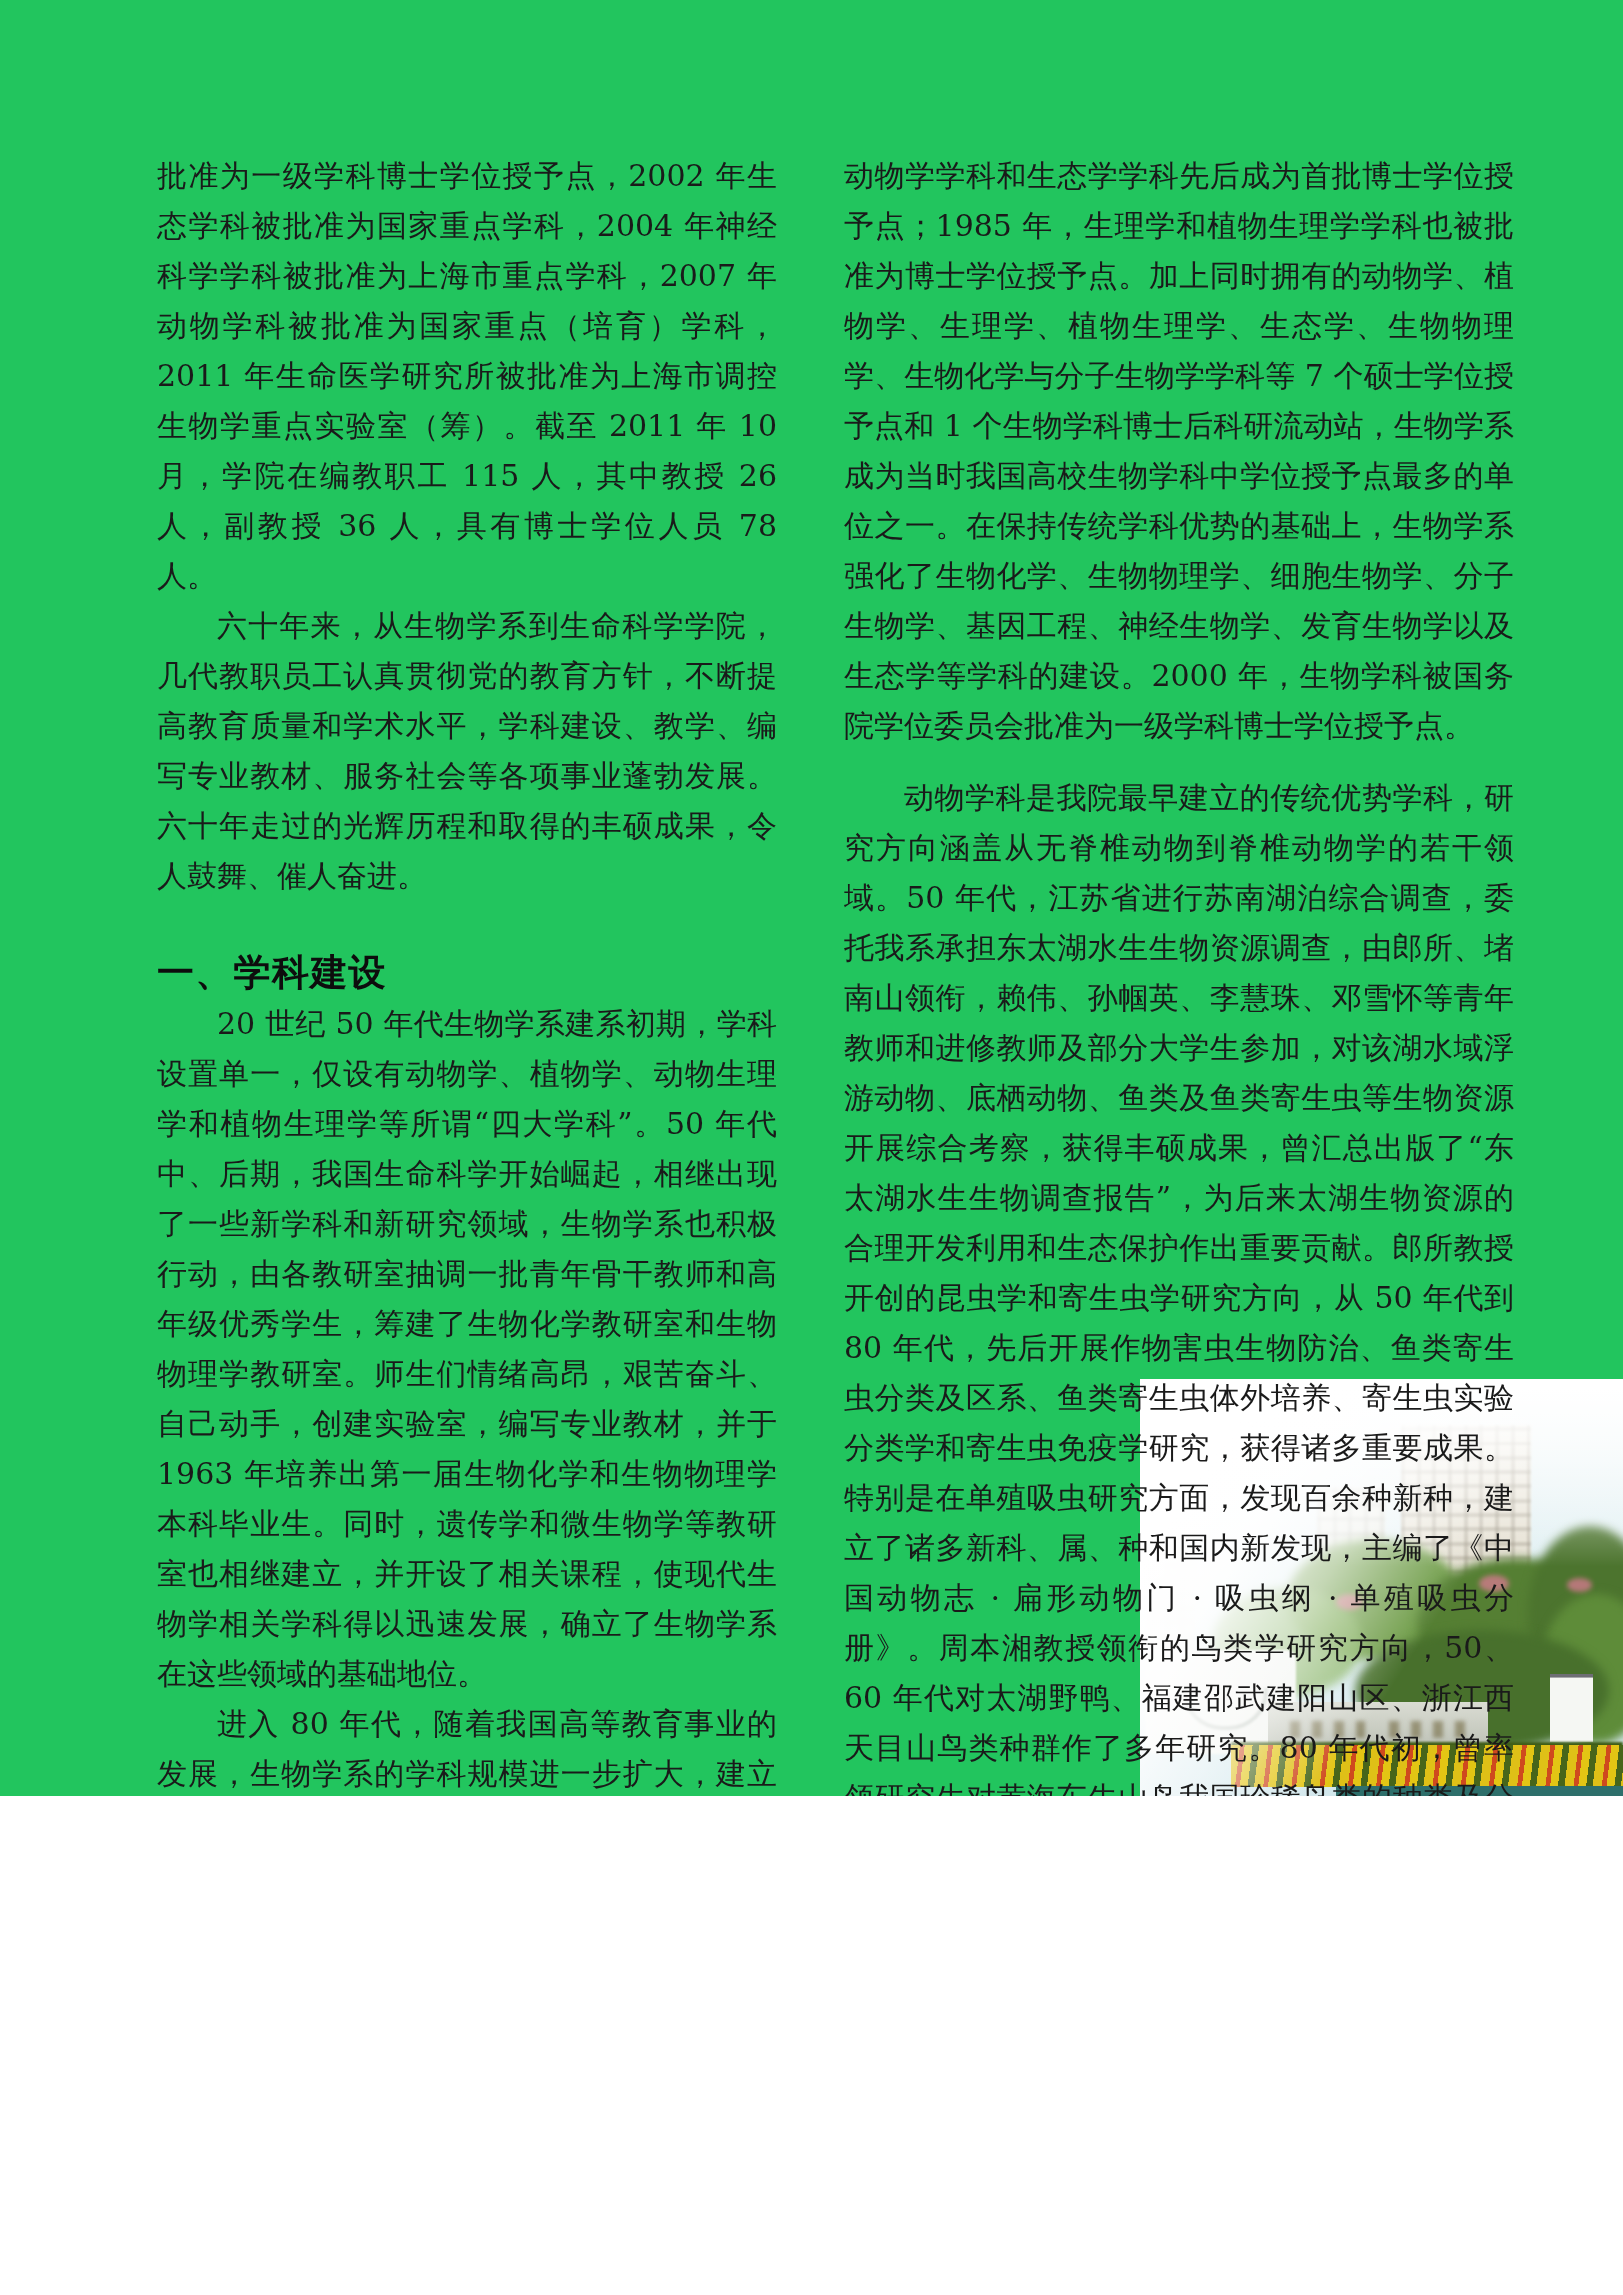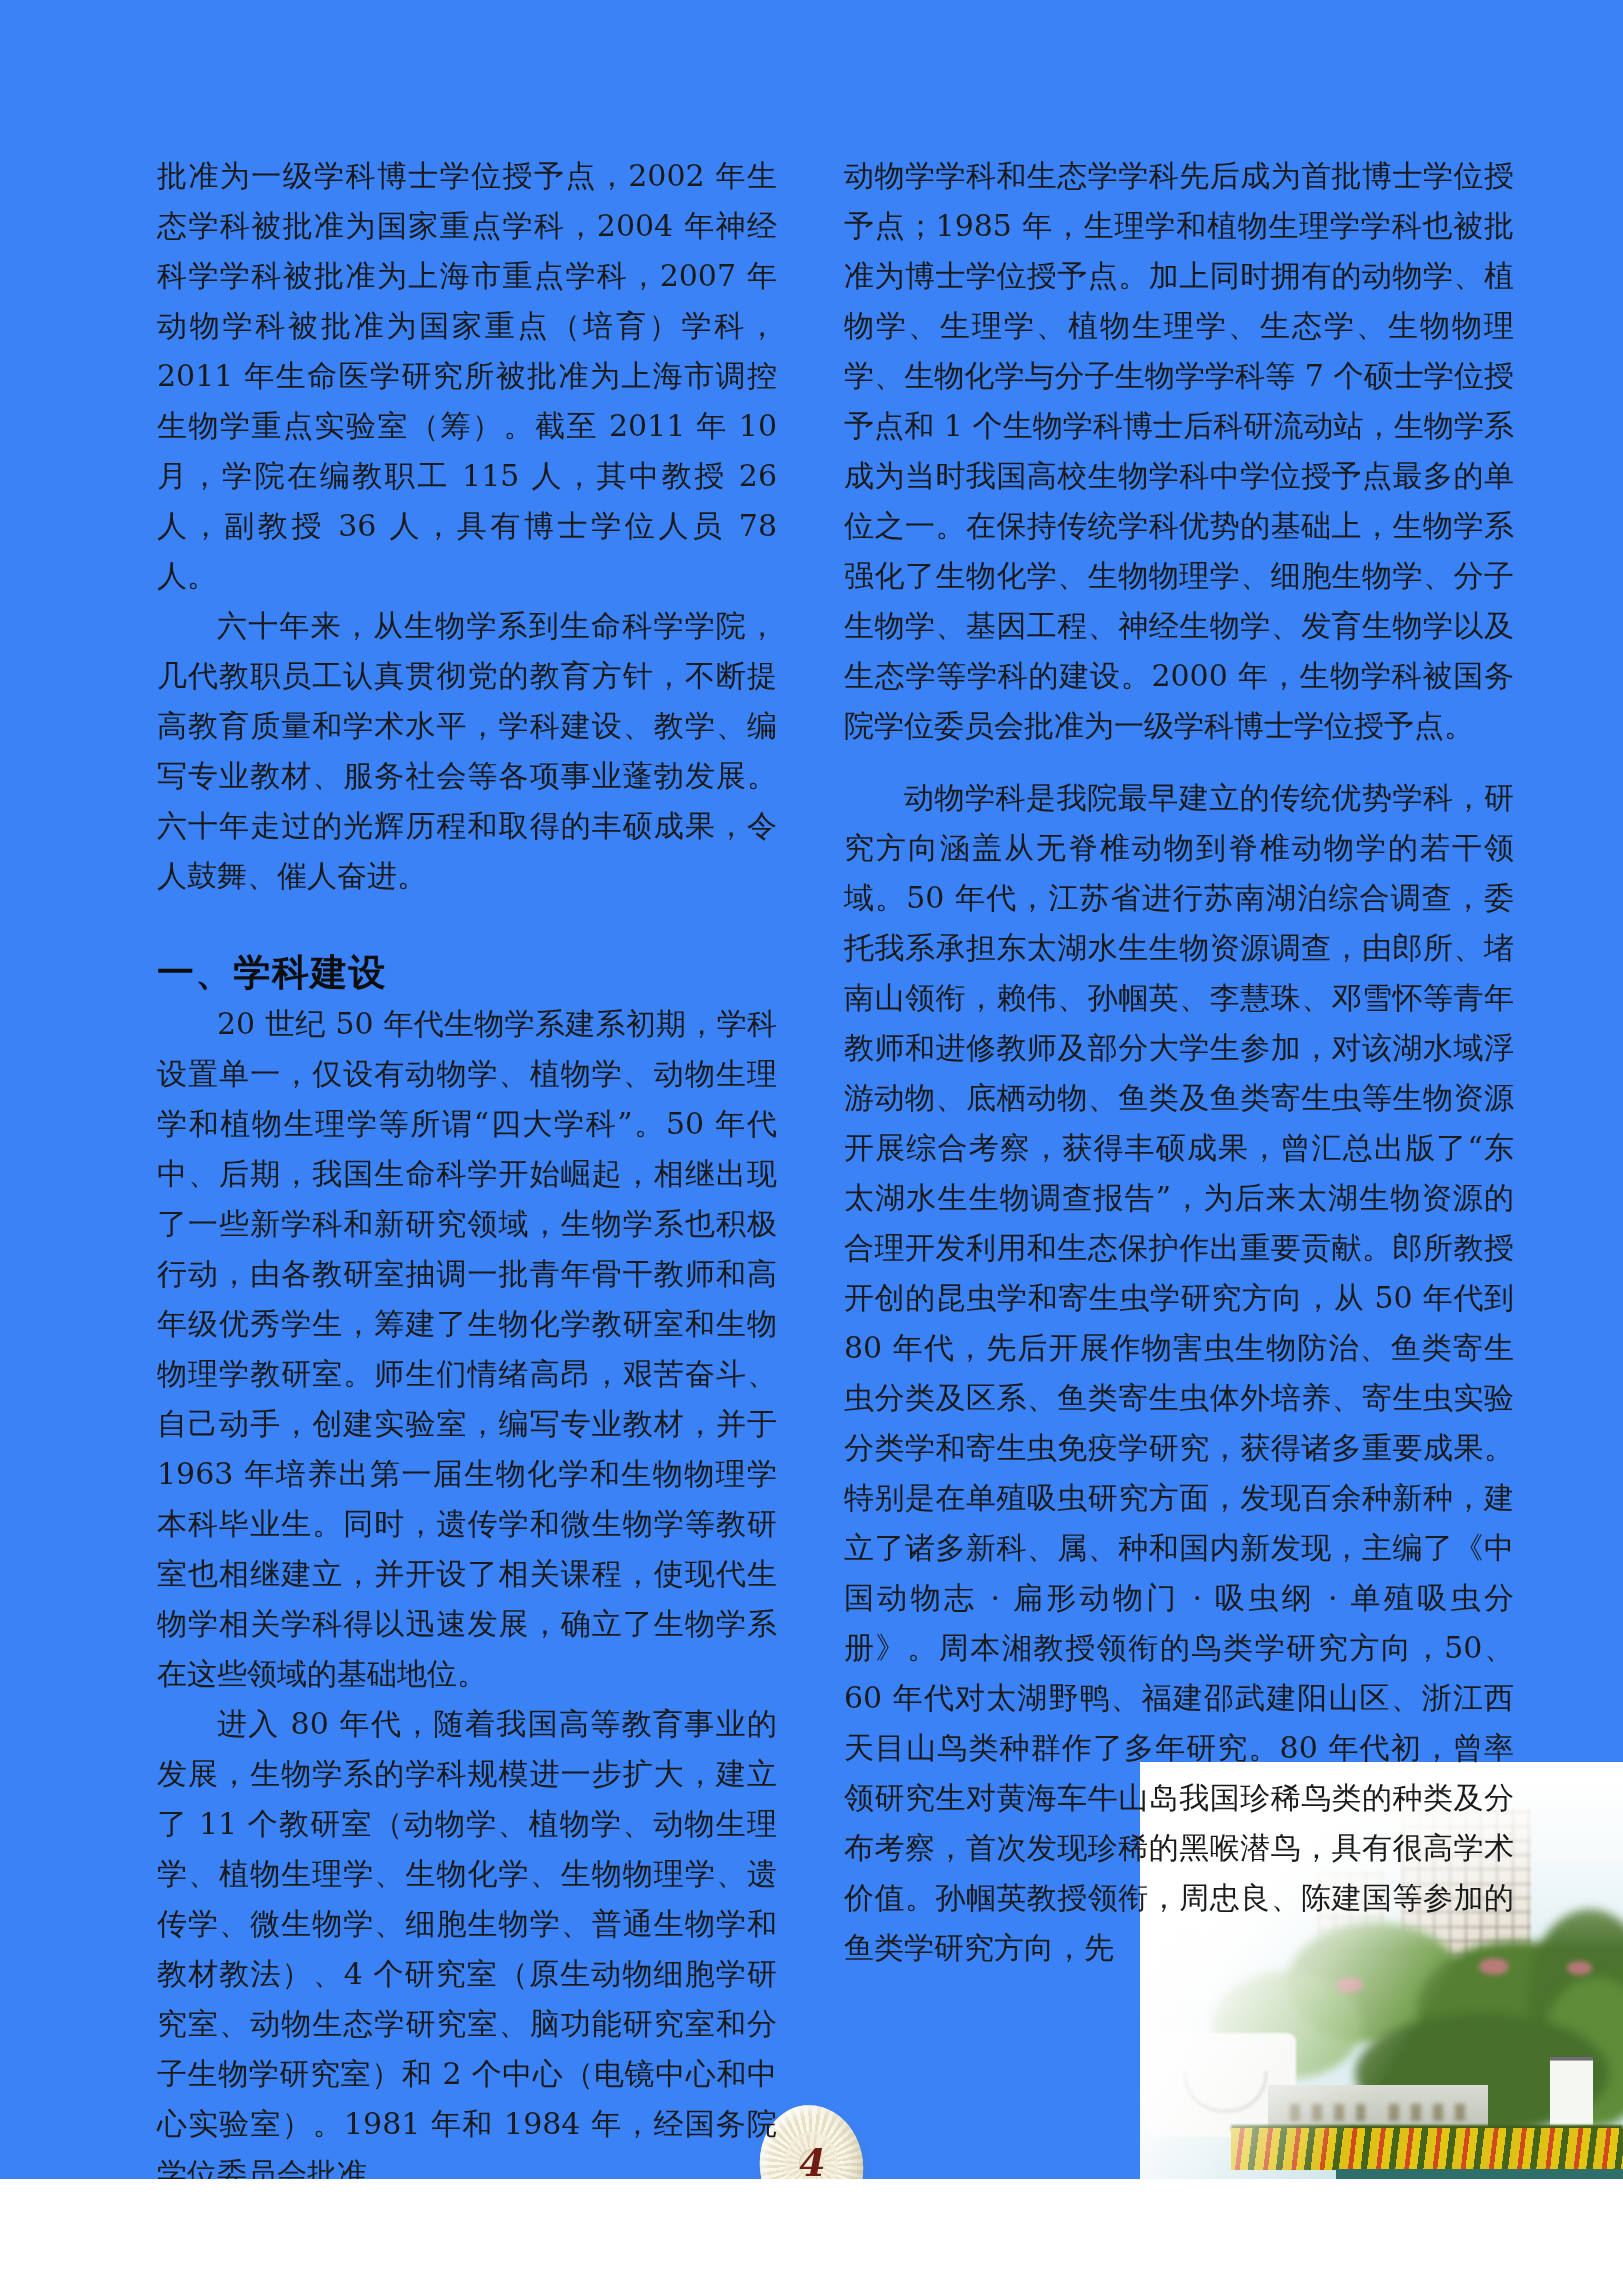--- a/index.html
+++ b/index.html
@@ -1,16 +1,16 @@
 <!DOCTYPE html>
 <html style="font-size:10.4px"><head>
 <meta charset="utf-8">
 <style>
   html,body{margin:0;padding:0;background:#ffffff;}
-  .page{position:relative;width:1623px;height:2179px;background:#3b82f6;overflow:hidden;}
+  .page{position:relative;width:1623px;height:1796px;background:#22c55e;overflow:hidden;}
 
   
   .col{position:absolute;top:151px;font-size:30px;line-height:50px;color:#1a1a1a;
        font-family:"DejaVu Serif","Liberation Serif",serif;
        text-align:justify;text-align-last:left;z-index:3;}
   .col-left{left:157px;width:620px;}
   .col-right{left:844px;width:670px;}
   p.para{margin:0;text-justify:inter-ideograph;}
   p.para.indent{text-indent:2em;}
   p.para.gap-before{margin-top:22px;}

